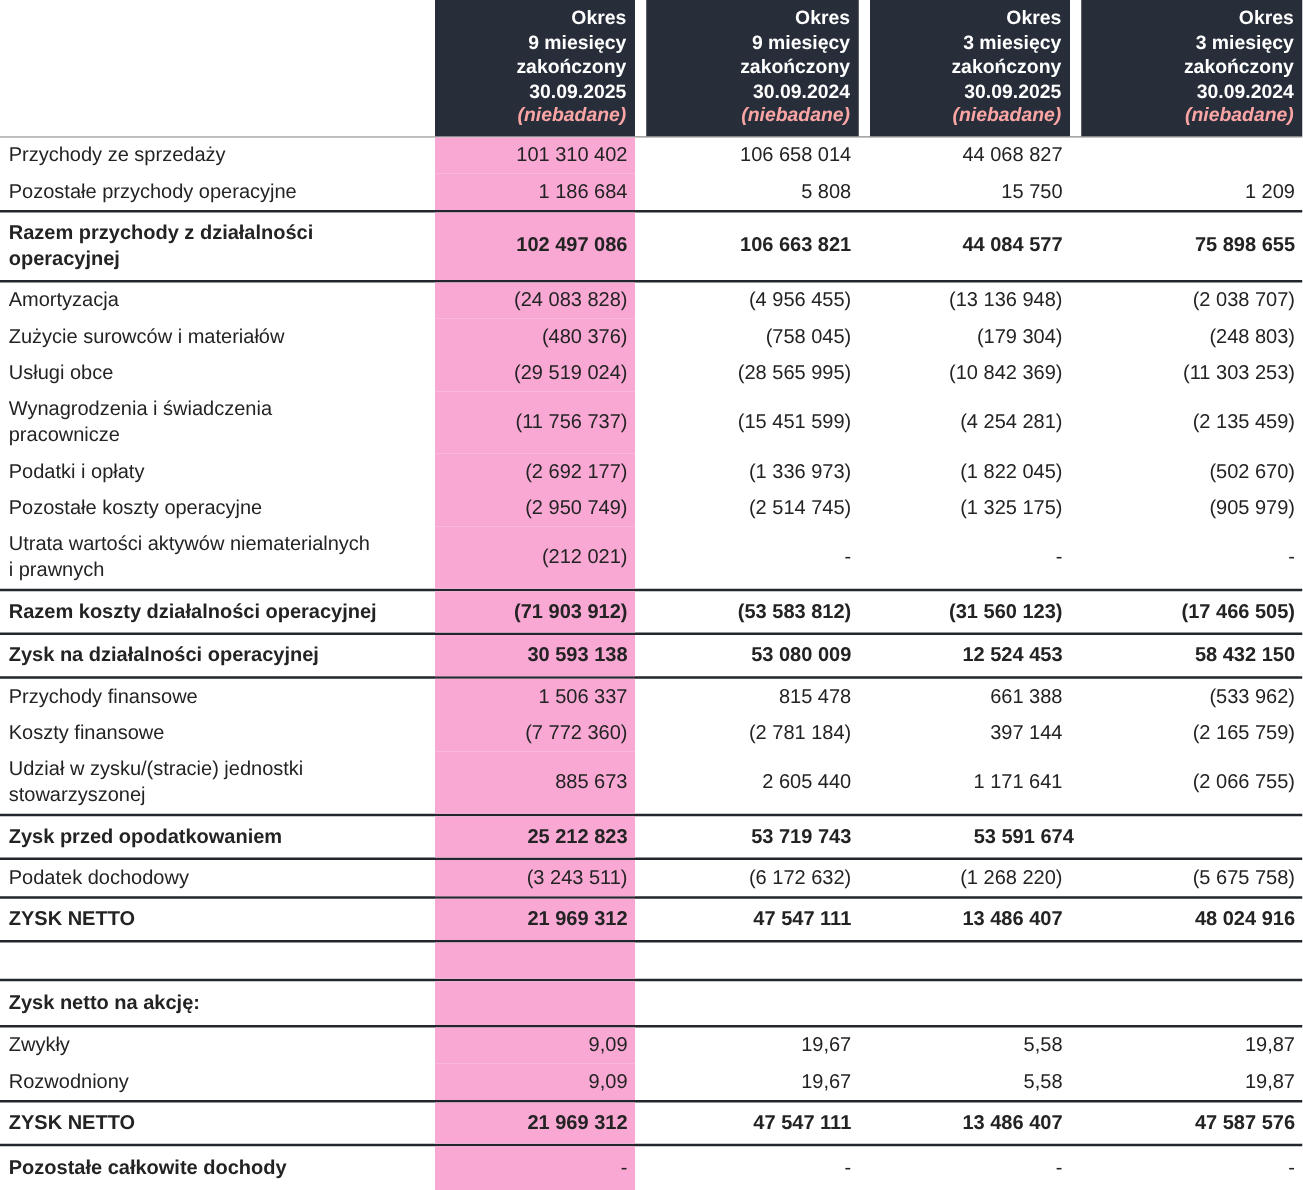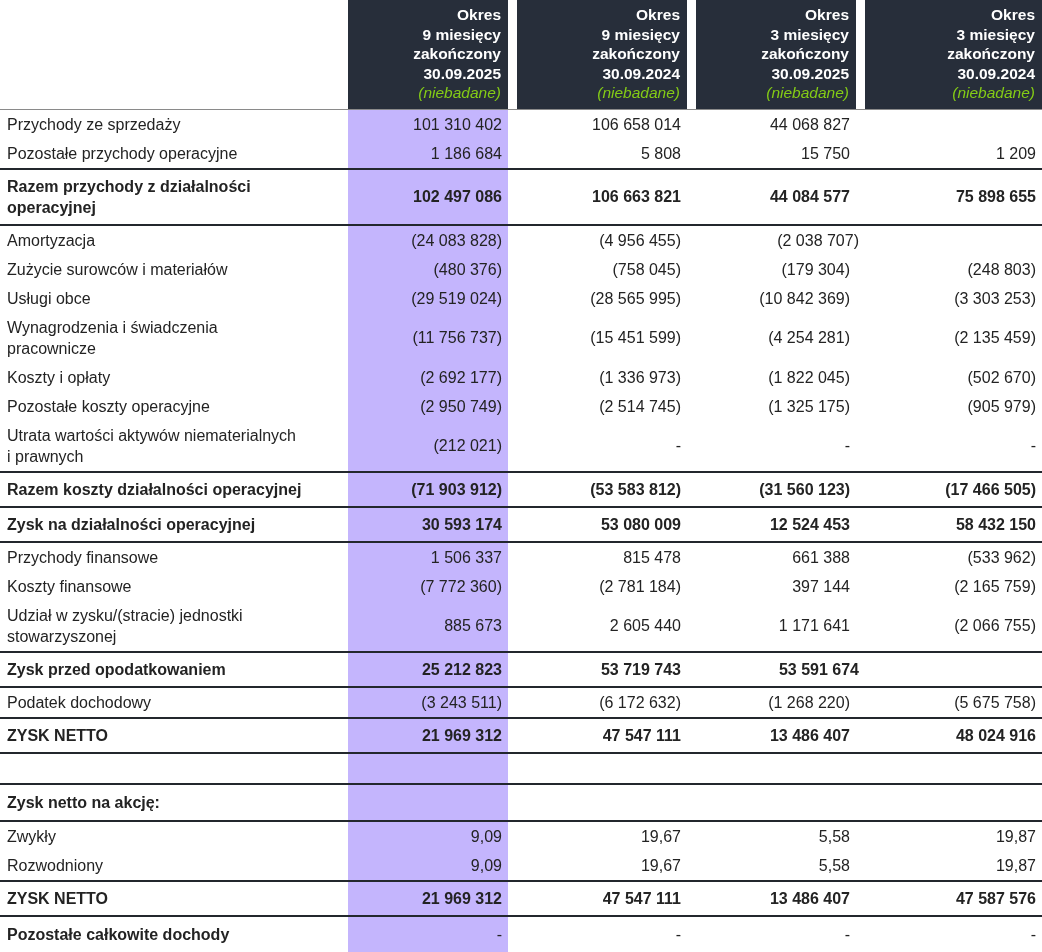--- a/index.html
+++ b/index.html
@@ -27,39 +27,39 @@
 
   
   .val {
     justify-content: flex-end;
     padding: 4px 6px 4px 2px;
     font-size: 16px;
     line-height: 21px;
     text-align: right;
     white-space: nowrap;
   }
-  .graycol { background: #c4b5fd; }
+  .graycol { background: #f9a8d4; }
   .gut { background: transparent; }
 
   
   .header { border-bottom: 1px solid #8a8a8a; }
   .header .hlabel { background: #ffffff; }
   .header .hcell {
     background: #272e3a;
     color: #ffffff;
     flex-direction: column;
     align-items: flex-end;
     justify-content: flex-start;
     padding: 5px 7px 6px 2px;
     font-size: 15.5px;
     font-weight: 700;
     line-height: 19.5px;
     text-align: right;
   }
-  .header .note { font-style: italic; font-weight: 400; color: #84cc16; text-align: right; }
+  .header .note { font-style: italic; font-weight: 700; color: #fca5a5; text-align: right; }
 
   
   .bt { border-top: 2.5px solid #23272d; }
   .bb { border-bottom: 2.5px solid #23272d; }
 
   .r-total .cell { font-weight: 700; }
   .r-total .cell { padding-top: 6px; padding-bottom: 6px; }
   .r-section .label { font-weight: 700; border-radius: 15px; }
   .r-section .cell { padding-top: 7px; padding-bottom: 7px; }
   .r-spacer .cell { min-height: 29px; }
@@ -138,20 +138,21 @@
       <div class="cell val">75 898 655</div>
     </div>
     <div class="row r-normal">
       <div class="cell label">
         <div class="txt">Amortyzacja</div>
       </div>
       <div class="cell val graycol">(24 083 828)</div>
       <div class="cell gut"></div>
       <div class="cell val">(4 956 455)</div>
       <div class="cell gut"></div>
+      <div class="cell val">(13 136 948)</div>
       <div class="cell gut"></div>
       <div class="cell val">(2 038 707)</div>
     </div>
     <div class="row r-normal">
       <div class="cell label">
         <div class="txt">Zużycie surowców i materiałów</div>
       </div>
       <div class="cell val graycol">(480 376)</div>
       <div class="cell gut"></div>
       <div class="cell val">(758 045)</div>
@@ -163,37 +164,37 @@
     <div class="row r-normal">
       <div class="cell label">
         <div class="txt">Usługi obce</div>
       </div>
       <div class="cell val graycol">(29 519 024)</div>
       <div class="cell gut"></div>
       <div class="cell val">(28 565 995)</div>
       <div class="cell gut"></div>
       <div class="cell val">(10 842 369)</div>
       <div class="cell gut"></div>
-      <div class="cell val">(3 303 253)</div>
+      <div class="cell val">(11 303 253)</div>
     </div>
     <div class="row r-normal">
       <div class="cell label">
         <div class="txt">Wynagrodzenia i świadczenia pracownicze</div>
       </div>
       <div class="cell val graycol">(11 756 737)</div>
       <div class="cell gut"></div>
       <div class="cell val">(15 451 599)</div>
       <div class="cell gut"></div>
       <div class="cell val">(4 254 281)</div>
       <div class="cell gut"></div>
       <div class="cell val">(2 135 459)</div>
     </div>
     <div class="row r-normal">
       <div class="cell label">
-        <div class="txt">Koszty i opłaty</div>
+        <div class="txt">Podatki i opłaty</div>
       </div>
       <div class="cell val graycol">(2 692 177)</div>
       <div class="cell gut"></div>
       <div class="cell val">(1 336 973)</div>
       <div class="cell gut"></div>
       <div class="cell val">(1 822 045)</div>
       <div class="cell gut"></div>
       <div class="cell val">(502 670)</div>
     </div>
     <div class="row r-normal">
@@ -229,21 +230,21 @@
       <div class="cell val">(53 583 812)</div>
       <div class="cell gut"></div>
       <div class="cell val">(31 560 123)</div>
       <div class="cell gut"></div>
       <div class="cell val">(17 466 505)</div>
     </div>
     <div class="row r-total bt bb">
       <div class="cell label">
         <div class="txt">Zysk na działalności operacyjnej</div>
       </div>
-      <div class="cell val graycol">30 593 174</div>
+      <div class="cell val graycol">30 593 138</div>
       <div class="cell gut"></div>
       <div class="cell val">53 080 009</div>
       <div class="cell gut"></div>
       <div class="cell val">12 524 453</div>
       <div class="cell gut"></div>
       <div class="cell val">58 432 150</div>
     </div>
     <div class="row r-normal">
       <div class="cell label">
         <div class="txt">Przychody finansowe</div>

